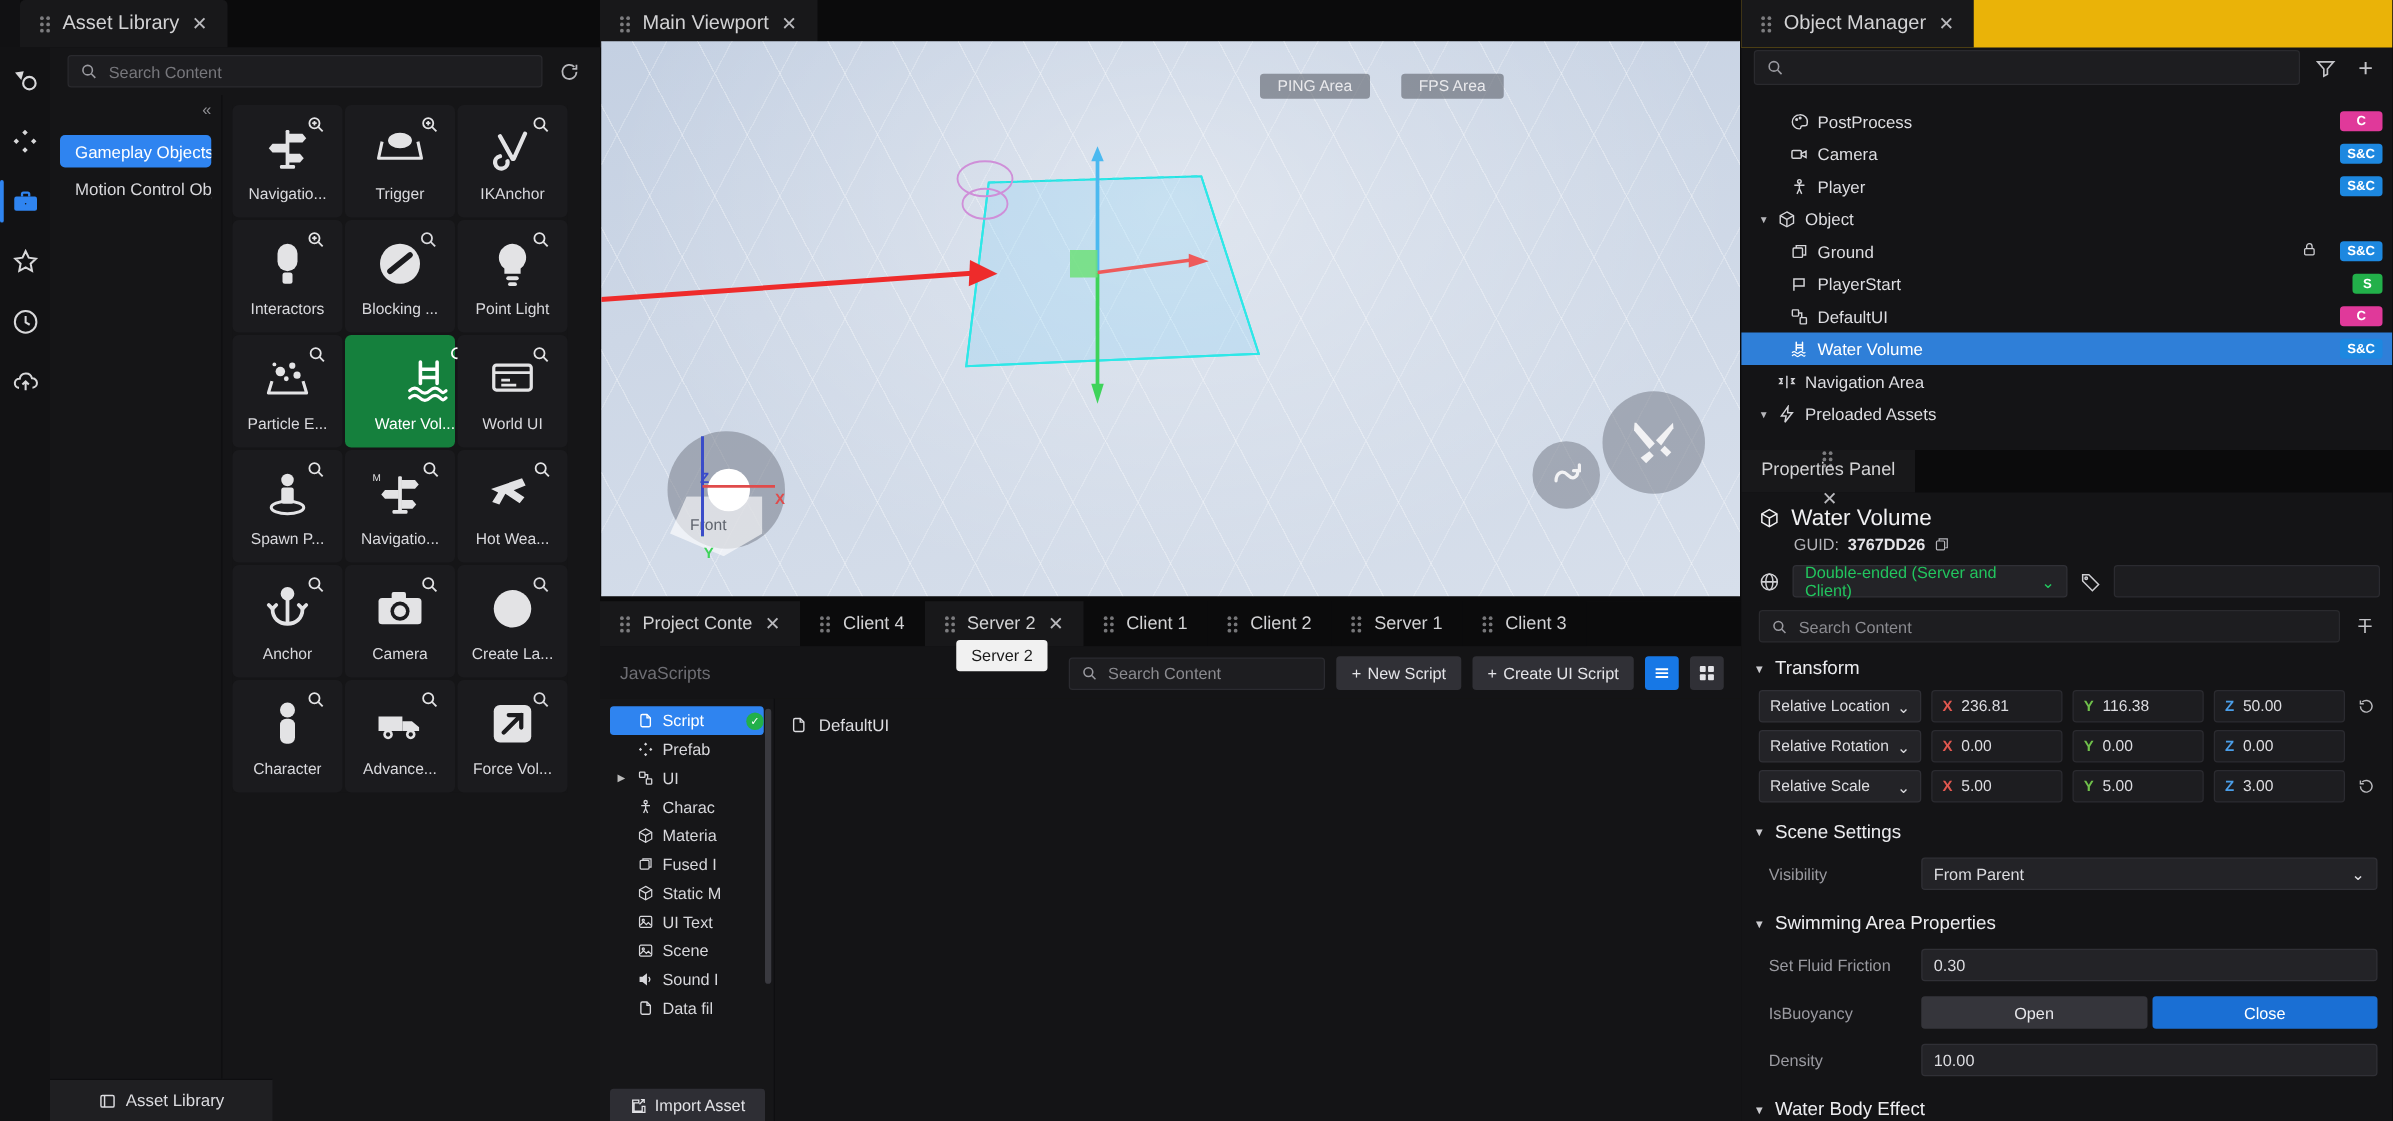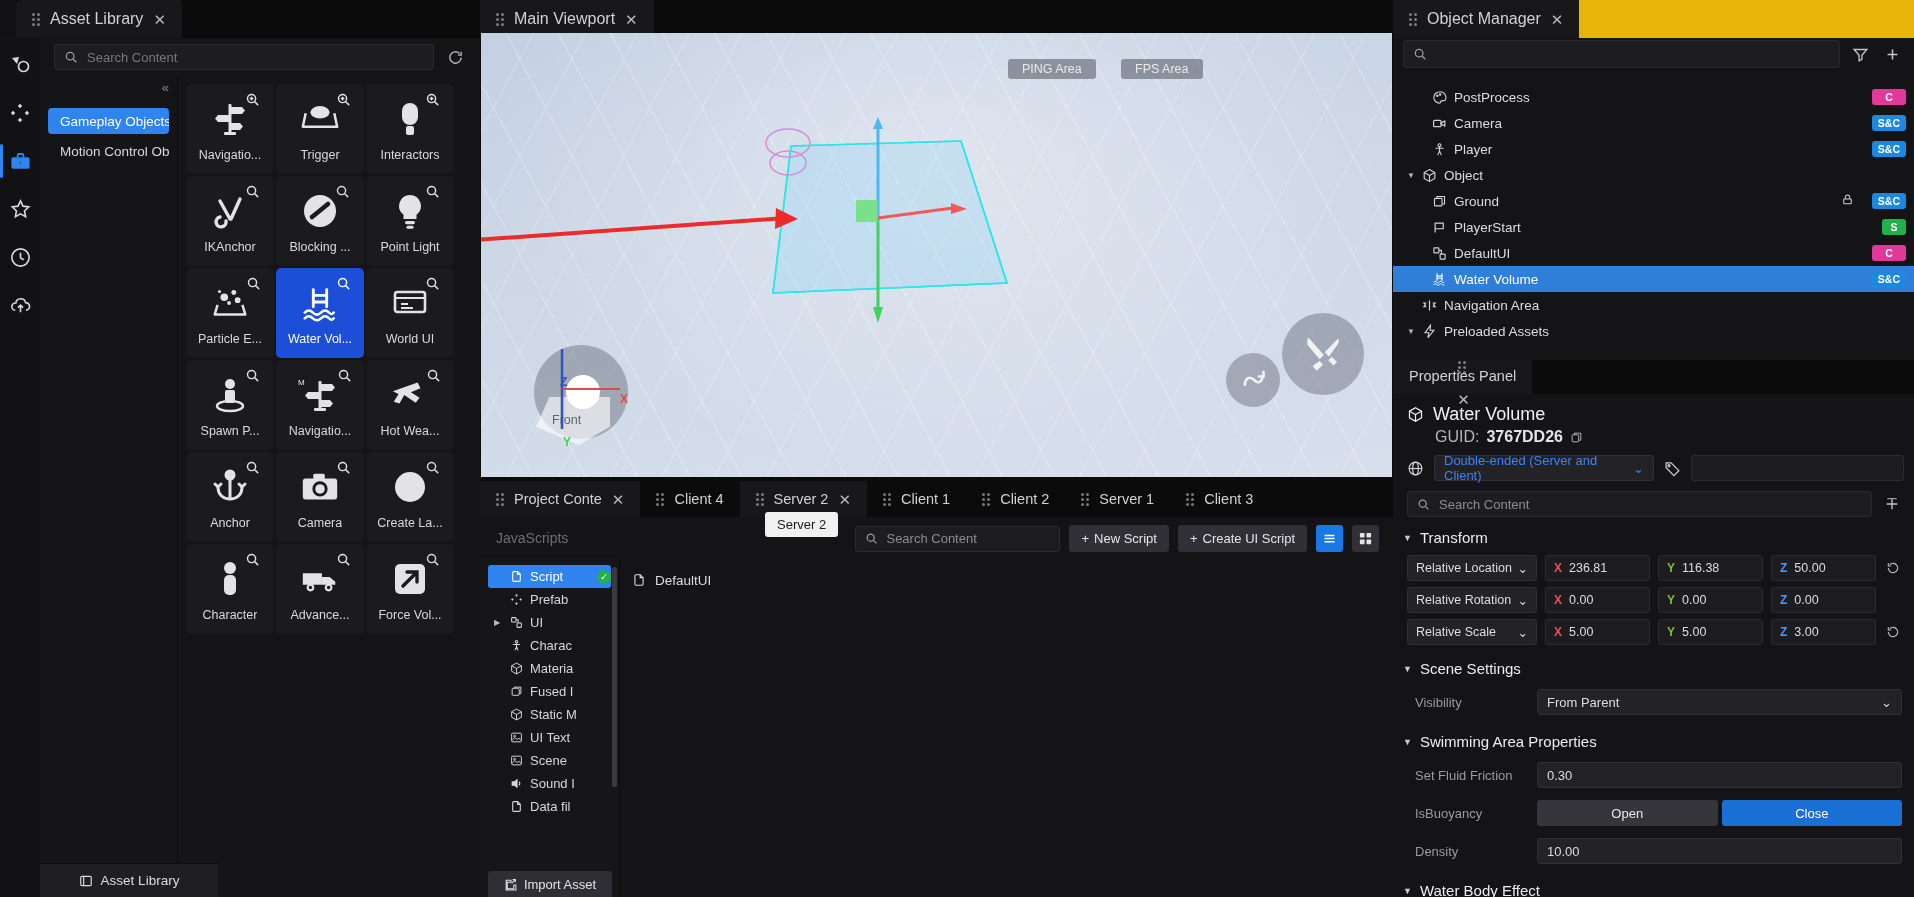--- a/index.html
+++ b/index.html
@@ -47,21 +47,21 @@
   .collapse{position:absolute;right:8px;top:4px;font-size:13px;color:#8e8e93;cursor:pointer;}
   .cat{margin:4px 8px;height:26px;border-radius:4px;display:flex;align-items:center;
        padding:0 12px;font-size:13.5px;color:#d8d8dc;cursor:pointer;white-space:nowrap;overflow:hidden;}
   .cat.sel{background:#2f84f0;color:#fff;}
   .cat.first{margin-top:26px;}
   .grid-wrap{flex:1;background:#151517;padding:8px 0 0 4px;overflow:hidden;}
   .grid{display:grid;grid-template-columns:repeat(3,1fr);gap:2px 2px;background:#151517;
         width:268px;margin-left:4px;}
   .cell{height:90px;border-radius:5px;display:flex;flex-direction:column;align-items:center;
         justify-content:flex-start;padding-top:12px;cursor:pointer;background:#1b1b1e;position:relative;}
-  .cell.sel{background:#1d4ed8;}
+  .cell.sel{background:#15803d;align-items:flex-end;}
   .cell .ic{height:46px;display:flex;align-items:center;justify-content:center;position:relative;color:#e3e3e5;}
   .cell.sel .ic{color:#fff;}
   .cell .mag{position:absolute;right:-10px;top:-4px;width:15px;height:15px;color:#e3e3e5;}
   .cell .lab{margin-top:6px;font-size:12.5px;color:#d9d9dd;max-width:80px;overflow:hidden;
              white-space:nowrap;text-overflow:ellipsis;text-align:center;}
   .cell.sel .lab{color:#fff;}
   .al-foot{position:absolute;left:40px;bottom:0;width:178px;height:34px;background:#1f1f22;
            display:flex;align-items:center;justify-content:center;gap:8px;font-size:13.5px;color:#dcdce0;
            border-top:1px solid #0e0e10;cursor:pointer;}
 
@@ -145,24 +145,24 @@
   .orow .nm{margin-left:5px;}
   .badge{position:absolute;right:8px;top:5px;height:16px;min-width:34px;padding:0 6px;border-radius:3px;
          font-size:10.5px;font-weight:bold;display:flex;align-items:center;justify-content:center;color:#fff;}
   .lockic{position:absolute;right:60px;top:5px;color:#cfcfd3;}
 
   
   #props{position:absolute;left:1393px;top:360px;width:521px;height:537px;background:#141416;overflow:hidden;}
   #props .tabrow{height:34px;display:flex;background:#0b0b0c;}
   #props .ptab{background:#18181a;height:34px;font-size:14.5px;flex-direction:column;}
   .pr-title{display:flex;align-items:center;gap:9px;padding:10px 0 0 14px;font-size:18px;color:#f0f0f2;}
-  .pr-guid{display:flex;align-items:center;gap:7px;padding:3px 0 0 42px;font-size:16px;color:#b4b4b9;}
+  .pr-guid{display:flex;align-items:center;gap:7px;padding:3px 0 0 42px;font-size:13px;color:#b4b4b9;}
   .pr-net{display:flex;align-items:center;gap:10px;padding:9px 10px 0 14px;}
   .sel-ctl{height:26px;min-width:210px;background:#232327;border:1px solid #303036;border-radius:3px;
-           display:flex;align-items:center;justify-content:space-between;padding:0 9px;font-size:13px;color:#3b82f6;cursor:pointer;}
+           display:flex;align-items:center;justify-content:space-between;padding:0 9px;font-size:13px;color:#22c55e;cursor:pointer;}
   .tagfield{flex:1;height:26px;background:#1d1d20;border:1px solid #2b2b30;border-radius:3px;}
   .pr-search{display:flex;align-items:center;gap:8px;padding:10px 10px 0 14px;}
   .sec{display:flex;align-items:center;gap:8px;padding:12px 0 6px 10px;font-size:15px;color:#ededf0;cursor:pointer;}
   .sec .tri{font-size:9px;color:#cbcbcf;}
   .row3{display:flex;align-items:center;gap:8px;padding:3px 12px 3px 14px;}
   .lbl-sel{width:130px;height:26px;background:#232327;border:1px solid #303036;border-radius:3px;
            display:flex;align-items:center;justify-content:space-between;padding:0 8px;font-size:12.5px;color:#dcdce0;cursor:pointer;}
   .num{flex:1;height:26px;background:#1d1d20;border:1px solid #2b2b30;border-radius:3px;
        display:flex;align-items:center;gap:7px;padding:0 8px;font-size:12.5px;color:#dcdce0;}
   .num .ax{font-weight:bold;font-size:12px;}
@@ -292,48 +292,48 @@
                   <circle cx="10.5" cy="10.5" r="6.5"></circle>
                     <path d="M15.6 15.6L21 21M7.6 10.5h5.8M10.5 7.6v5.8"></path>
                 </svg>
               </span>
             </div>
             <div class="lab">Trigger</div>
           </div>
 
           <div class="cell">
             <div class="ic">
+              <svg width="40" height="40" viewBox="0 0 40 40" fill="none" stroke="currentColor" stroke-width="3.4" stroke-linecap="round">
+                <path d="M10 10l10 18M30 8l-9 20"></path>
+                <path d="M10 26a5 5 0 1 0 6 4"></path>
+              </svg>
+              <span class="mag">
+                <svg width="15" height="15" viewBox="0 0 24 24" fill="none" stroke="currentColor" stroke-width="2.3">
+                  <circle cx="10.5" cy="10.5" r="6.5"></circle>
+                    <path d="M15.6 15.6L21 21"></path>
+                </svg>
+              </span>
+            </div>
+            <div class="lab">IKAnchor</div>
+          </div>
+
+          <div class="cell">
+            <div class="ic">
               <svg width="40" height="40" viewBox="0 0 40 40" fill="currentColor">
                 <rect x="12" y="4" width="16" height="22" rx="8"></rect>
                 <rect x="16" y="27" width="8" height="9" rx="2"></rect>
               </svg>
               <span class="mag">
                 <svg width="15" height="15" viewBox="0 0 24 24" fill="none" stroke="currentColor" stroke-width="2.3">
                   <circle cx="10.5" cy="10.5" r="6.5"></circle>
                     <path d="M15.6 15.6L21 21M7.6 10.5h5.8M10.5 7.6v5.8"></path>
                 </svg>
               </span>
             </div>
             <div class="lab">Interactors</div>
-          </div>
-
-          <div class="cell">
-            <div class="ic">
-              <svg width="40" height="40" viewBox="0 0 40 40" fill="none" stroke="currentColor" stroke-width="3.4" stroke-linecap="round">
-                <path d="M10 10l10 18M30 8l-9 20"></path>
-                <path d="M10 26a5 5 0 1 0 6 4"></path>
-              </svg>
-              <span class="mag">
-                <svg width="15" height="15" viewBox="0 0 24 24" fill="none" stroke="currentColor" stroke-width="2.3">
-                  <circle cx="10.5" cy="10.5" r="6.5"></circle>
-                    <path d="M15.6 15.6L21 21"></path>
-                </svg>
-              </span>
-            </div>
-            <div class="lab">IKAnchor</div>
           </div>
 
           <div class="cell">
             <div class="ic">
               <svg width="40" height="40" viewBox="0 0 40 40">
                 <circle cx="20" cy="20" r="16" fill="currentColor"></circle>
                 <path d="M12 26L28 13" stroke="#1b1b1e" stroke-width="4.5" stroke-linecap="round"></path>
               </svg>
               <span class="mag">
                 <svg width="15" height="15" viewBox="0 0 24 24" fill="none" stroke="#d9d9dd" stroke-width="2.3">

